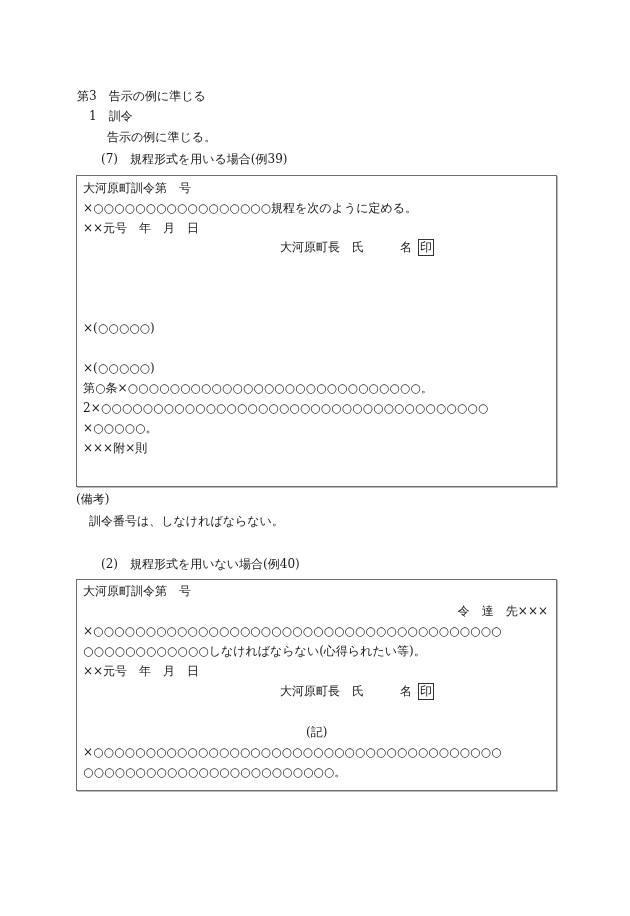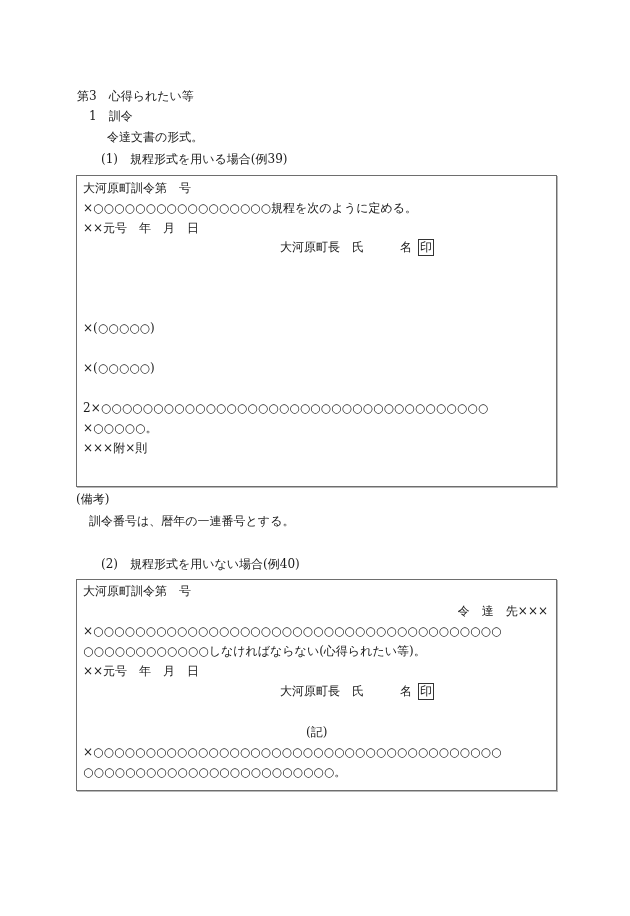--- a/index.html
+++ b/index.html
@@ -16,41 +16,42 @@
   .box .line { left: 6px; }
   .seal {
     display: inline-block; border: 1px solid #333; padding: 0 1px;
     line-height: 15px; height: 15px; margin-left: 6px;
   }
   .right { text-align: right; margin-left: 48px; }
 </style>
 </head>
 <body>
 
-<div class="line" style="left:77px; top:86px;">第3　心得られたい等</div>
+<div class="line" style="left:77px; top:86px;">第3　告示の例に準じる</div>
 <div class="line" style="left:89px; top:106px;">1　訓令</div>
-<div class="line" style="left:107px; top:127px;">令達文書の形式。</div>
-<div class="line" style="left:101px; top:149px;">(1)　規程形式を用いる場合(例39)</div>
+<div class="line" style="left:107px; top:127px;">告示の例に準じる。</div>
+<div class="line" style="left:101px; top:149px;">(7)　規程形式を用いる場合(例39)</div>
 
 <div class="box" style="left:76px; top:175px; width:481px; height:312px;">
   <div class="line" style="top:2px;">大河原町訓令第　号</div>
   <div class="line" style="top:22px;">×○○○○○○○○○○○○○○○○○規程を次のように定める。</div>
   <div class="line" style="top:42px;">××元号　年　月　日</div>
   <div class="line" style="left:203px; top:61px;">
     <span>大河原町長　氏　　　名</span><span class="seal">印</span>
   </div>
   <div class="line" style="top:142px;">×(○○○○○)</div>
   <div class="line" style="top:182px;">×(○○○○○)</div>
+  <div class="line" style="top:202px;">第○条×○○○○○○○○○○○○○○○○○○○○○○○○○○○○。</div>
   <div class="line" style="top:222px;">2×○○○○○○○○○○○○○○○○○○○○○○○○○○○○○○○○○○○○○</div>
   <div class="line" style="top:242px;">×○○○○○。</div>
   <div class="line" style="top:262px;">×××附×則</div>
 </div>
 
 <div class="line" style="left:76px; top:489px;">(備考)</div>
-<div class="line" style="left:89px; top:511px;">訓令番号は、暦年の一連番号とする。</div>
+<div class="line" style="left:89px; top:511px;">訓令番号は、しなければならない。</div>
 
 <div class="line" style="left:101px; top:554px;">(2)　規程形式を用いない場合(例40)</div>
 
 <div class="box" style="left:76px; top:579px; width:481px; height:212px;">
   <div class="line" style="top:1px;">大河原町訓令第　号</div>
   <div class="line right" style="left:auto; right:8px; top:21px;">令　達　先×××</div>
   <div class="line" style="top:41px;">×○○○○○○○○○○○○○○○○○○○○○○○○○○○○○○○○○○○○○○○</div>
   <div class="line" style="top:61px;">○○○○○○○○○○○○しなければならない(心得られたい等)。</div>
   <div class="line" style="top:81px;">××元号　年　月　日</div>
   <div class="line" style="left:203px; top:101px;">

